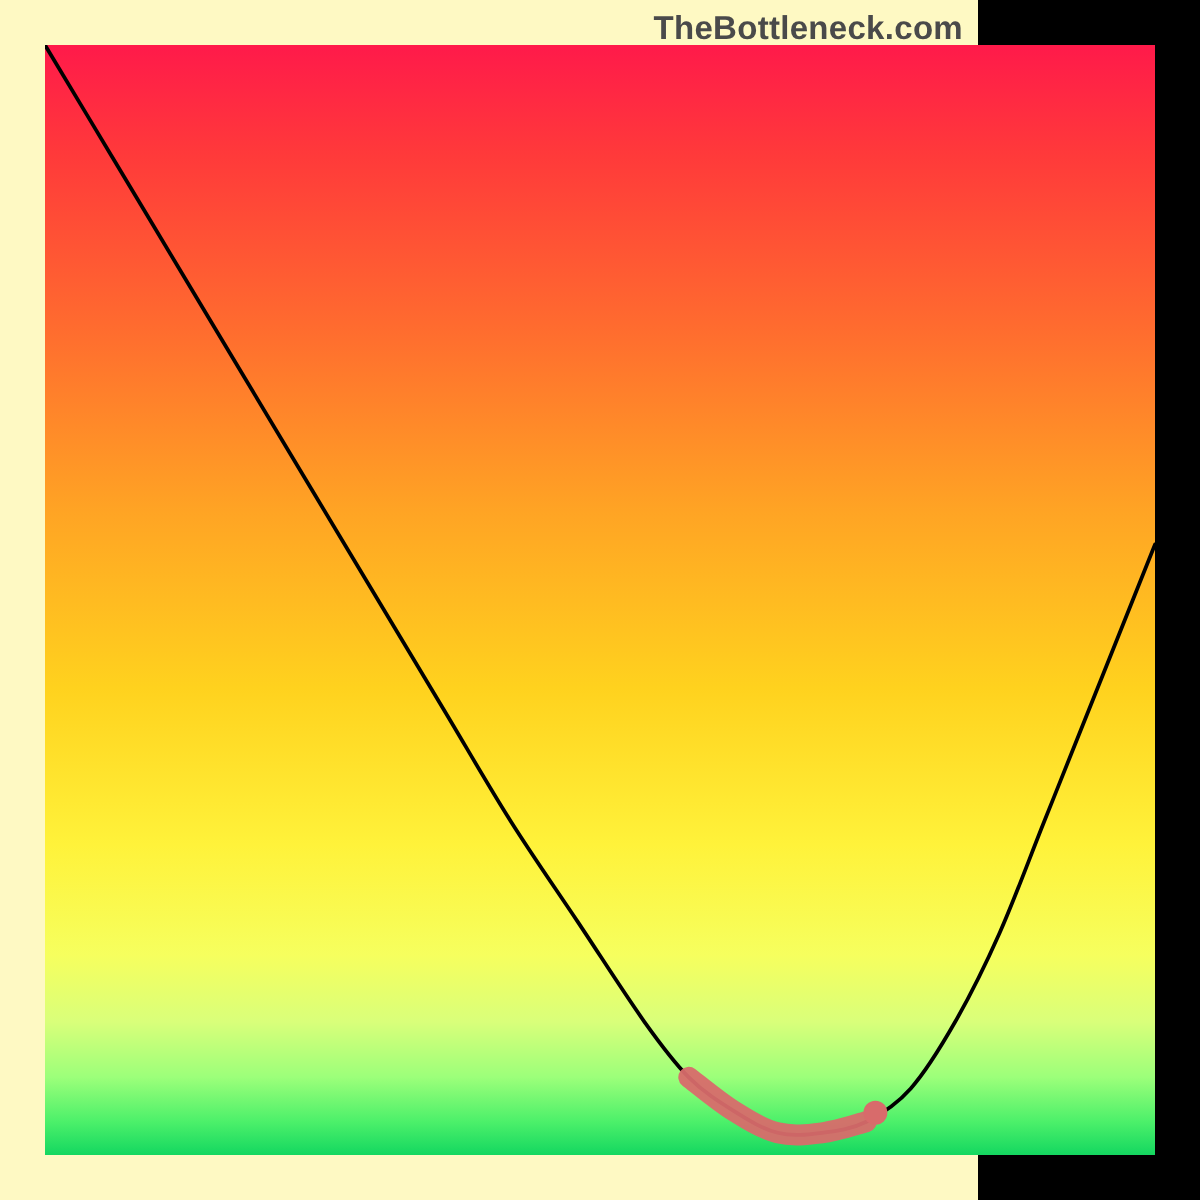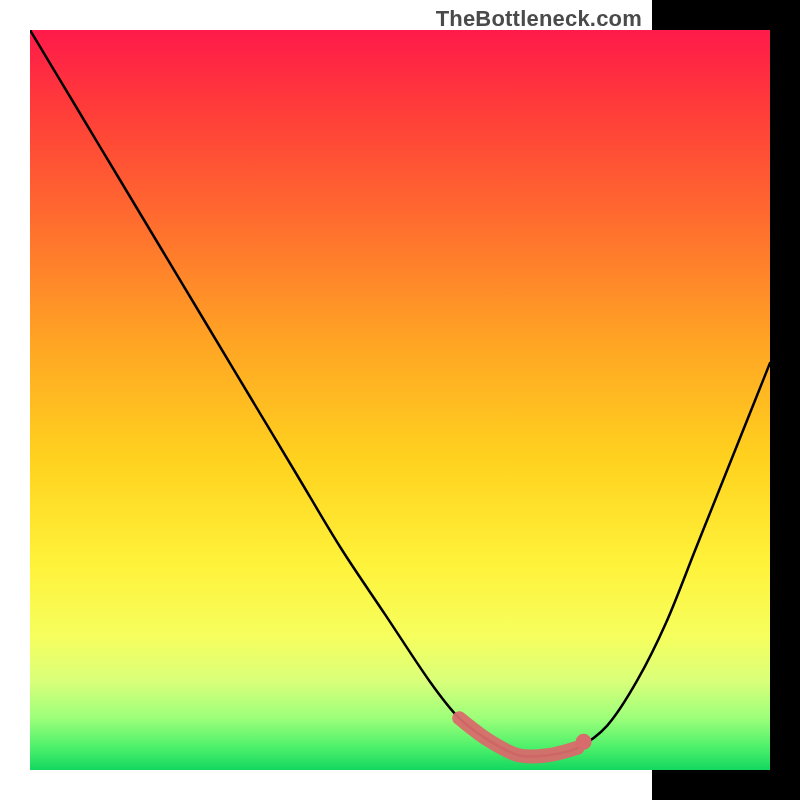--- a/index.html
+++ b/index.html
@@ -10,21 +10,21 @@
     background: #000;
     overflow: hidden;
     font-family: Arial, Helvetica, sans-serif;
   }
   .frame {
     position: absolute;
     top: 0;
     left: 0;
     width: 652px;
     height: 800px;
-    background: #ffffff;
+    background: #fef9c3;
   }
   .plot {
     position: absolute;
     left: 30px;
     top: 30px;
     width: 740px;
     height: 740px;
     
     background: linear-gradient(
       to bottom,

